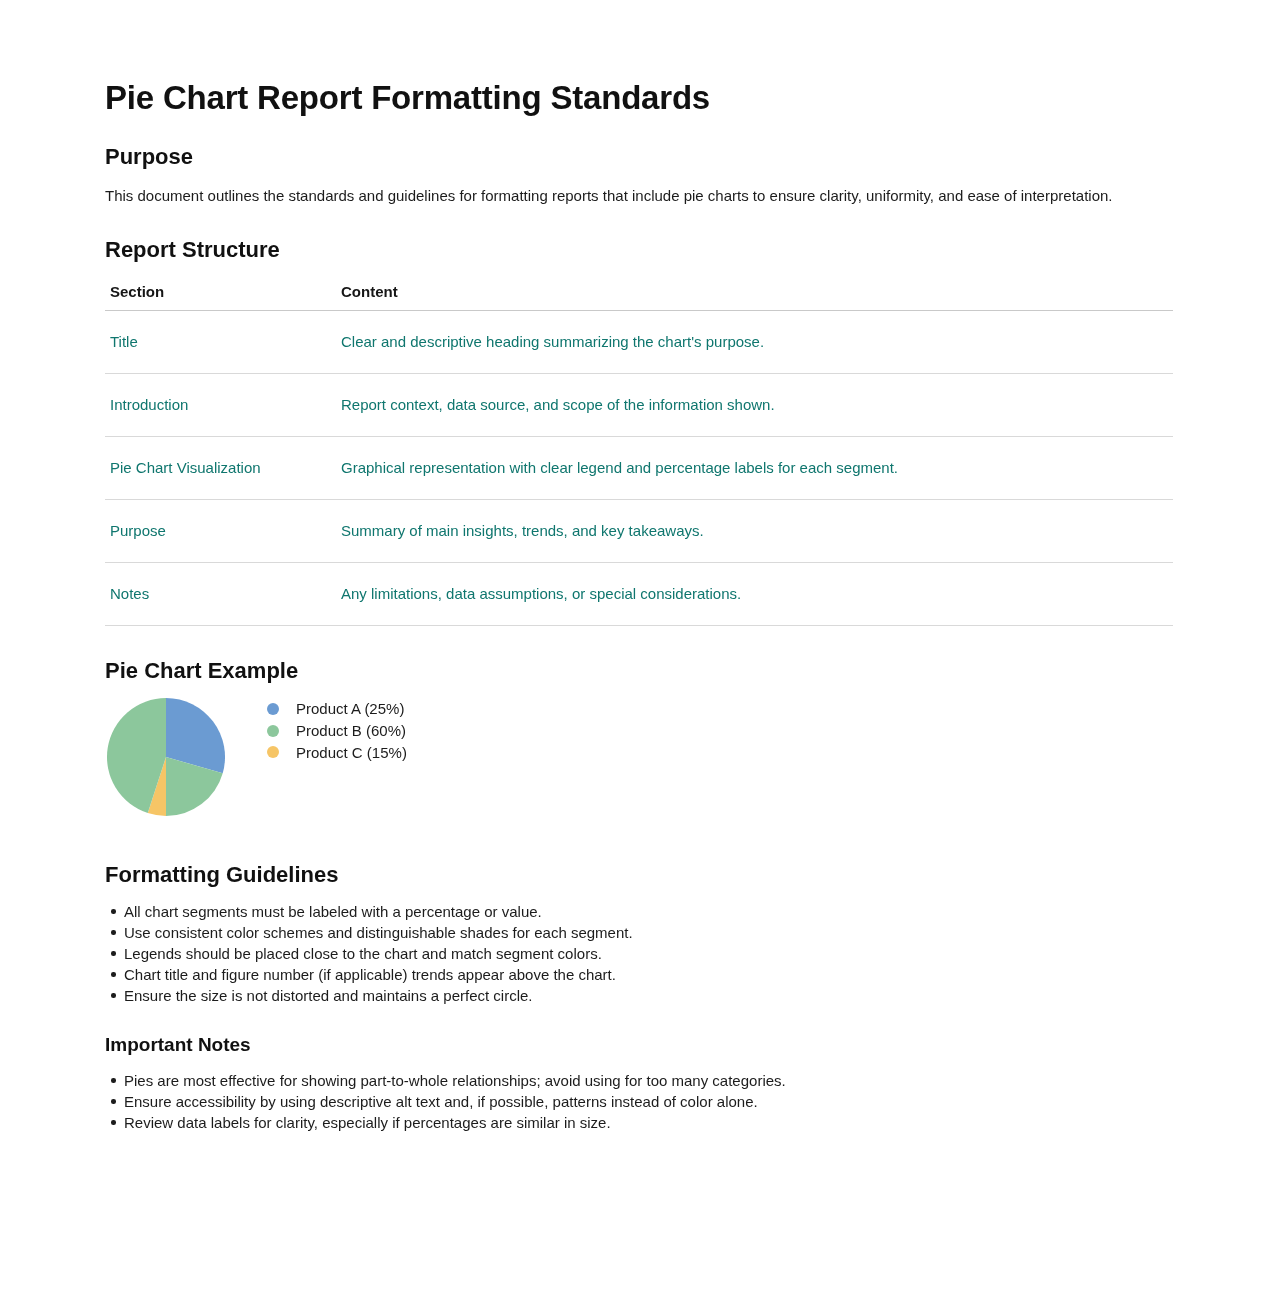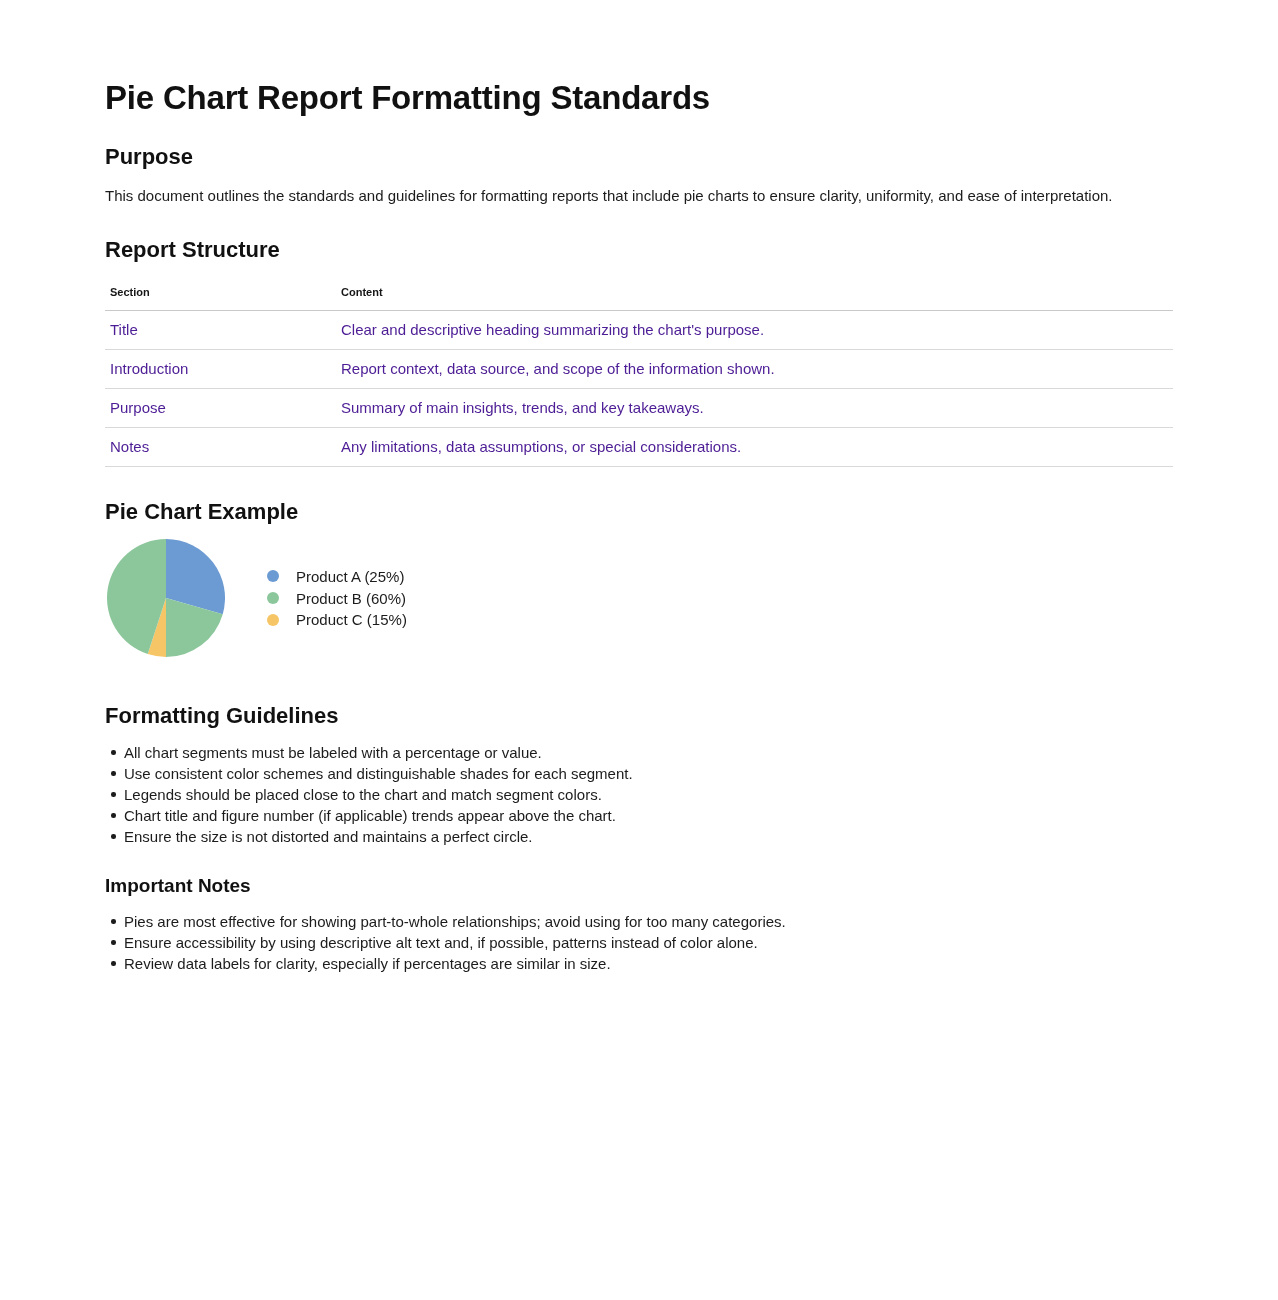--- a/index.html
+++ b/index.html
@@ -22,31 +22,31 @@
   #purpose-heading { margin-top: 23px; }
   .para { font-size: 15px; line-height: 22px; margin: 14px 0 0; max-width: 1068px; }
 
   #report-structure-heading { margin-top: 28px; }
   table.report-table {
     border-collapse: collapse; width: 1068px; margin-top: 12px;
     table-layout: fixed;
   }
   table.report-table col.c1 { width: 231px; }
   table.report-table thead th {
-    text-align: left; font-size: 11px; font-weight: 700;
+    text-align: left; font-size: 15px; font-weight: 700;
     padding: 5px 5px 7px 5px; line-height: 22px;
     border-bottom: 1px solid #c9c9c9; color: #161616;
   }
   table.report-table tbody td {
-    font-size: 15px; line-height: 22px; padding: 8px 5px;
-    border-bottom: 1px solid #d9d9d9; color: #4c1d95;
+    font-size: 15px; line-height: 22px; padding: 20px 5px;
+    border-bottom: 1px solid #d9d9d9; color: #0f766e;
   }
 
   #pie-example-heading { margin-top: 30px; }
-  .chart-row { margin-top: 13px; display: flex; align-items: center; }
+  .chart-row { margin-top: 13px; display: flex; align-items: flex-start; }
   .pie { width: 118px; height: 118px; margin-left: 2px; flex: none; }
   .legend { margin-left: 42px; }
   .legend-item { display: flex; align-items: center; height: 21.7px; }
   .legend-dot { width: 12px; height: 12px; border-radius: 50%; margin-right: 17px; flex: none; }
   .legend-label { font-size: 15px; line-height: 21px; white-space: nowrap; }
 
   #formatting-guidelines-heading { margin-top: 44px; }
   ul.bullets { list-style: none; margin: 12px 0 0; padding: 0; }
   ul.bullets li {
     position: relative; padding-left: 19px;
@@ -83,20 +83,24 @@
         </tr>
     </thead>
     <tbody id="table-body">
         <tr>
           <td>Title</td>
           <td>Clear and descriptive heading summarizing the chart's purpose.</td>
         </tr>
         <tr>
           <td>Introduction</td>
           <td>Report context, data source, and scope of the information shown.</td>
+        </tr>
+        <tr>
+          <td>Pie Chart Visualization</td>
+          <td>Graphical representation with clear legend and percentage labels for each segment.</td>
         </tr>
         <tr>
           <td>Purpose</td>
           <td>Summary of main insights, trends, and key takeaways.</td>
         </tr>
         <tr>
           <td>Notes</td>
           <td>Any limitations, data assumptions, or special considerations.</td>
         </tr>
       </tbody>

